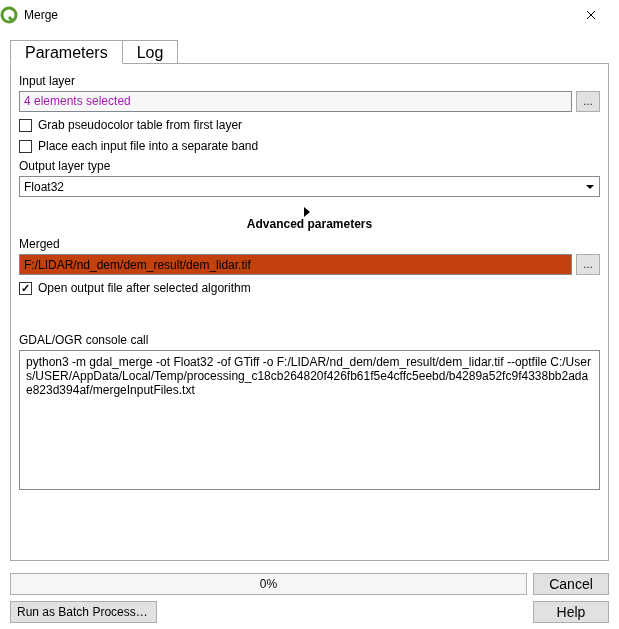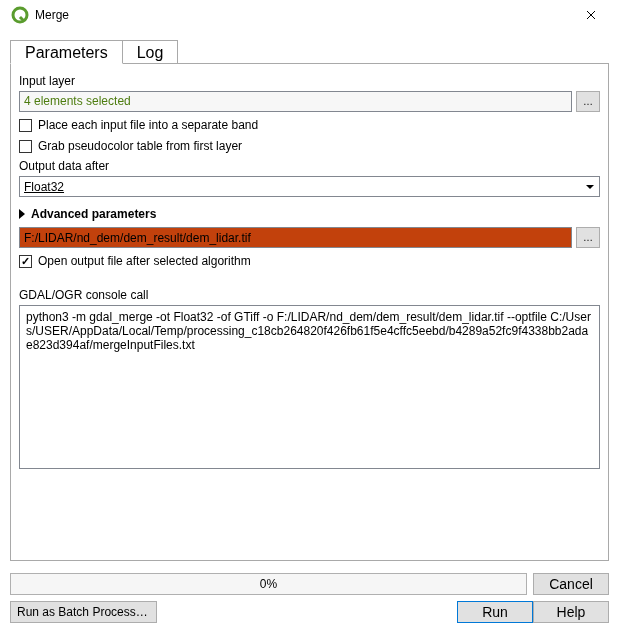--- a/index.html
+++ b/index.html
@@ -10,21 +10,21 @@
     color: #000;
     background: #fff;
     width: 619px;
     height: 629px;
     overflow: hidden;
   }
   .titlebar {
     height: 30px;
     display: flex;
     align-items: center;
-    padding: 0 8px 0 11px;
+    padding: 0 8px 0 0;
   }
   .app-icon {
     width: 18px; height: 18px;
     margin-right: 6px;
     display: flex; align-items: center; justify-content: center;
   }
   .app-icon svg { width: 18px; height: 18px; }
   .title-text { flex: 1; font-size: 12px; }
   .close-x {
     width: 40px; height: 24px;
@@ -71,21 +71,21 @@
     flex: 1;
     border: 1px solid #828790;
     background: #c2410c;
     height: 21px;
     padding: 2px 4px;
     font-size: 12px;
     line-height: 15px;
   }
   .field.disabled {
     background: #f7f7f7;
-    color: #4d7c0f;
+    color: #a21caf;
   }
   .sqbtn {
     width: 24px;
     height: 21px;
     border: 1px solid #adadad;
     background: #e1e1e1;
     margin-left: 4px;
     display: flex; align-items: center; justify-content: center;
     font-size: 10px;
   }
@@ -105,37 +105,37 @@
     line-height: 11px;
   }
   .checkbox.checked::after { content: "✓"; font-weight: bold; }
   .combo {
     display: flex;
     border: 1px solid #828790;
     height: 21px;
     align-items: center;
     background: #fff;
   }
-  .combo-text { flex: 1; padding: 0 4px; text-decoration: underline; }
+  .combo-text { flex: 1; padding: 0 4px; }
   .combo-btn {
     width: 18px; height: 100%;
     display: flex; align-items: center; justify-content: center;
     border-left: 0;
   }
   .chev { width: 0; height: 0; border-left: 4px solid transparent; border-right: 4px solid transparent; border-top: 4px solid #000; }
   .chev-right { width: 0; height: 0; border-top: 5px solid transparent; border-bottom: 5px solid transparent; border-left: 6px solid #000; display:inline-block; margin-right:6px; vertical-align: -1px;}
   .advhdr {
     font-weight: bold;
     margin: 10px 0 6px 0;
-    display: flex; align-items: center;
+    display: flex; align-items: center; flex-direction: column;
   }
   .consolebox {
     border: 1px solid #828790;
     background: #fff;
-    height: 164px;
+    height: 140px;
     padding: 4px 6px;
     font-size: 12px;
     overflow: hidden;
     word-break: break-all;
     margin-top: 2px;
   }
   .bottom {
     padding: 0 10px;
   }
   .progressrow {
@@ -203,62 +203,62 @@
   <div class="tabpanel">
 
     <div class="label">Input layer</div>
     <div class="row">
       <div class="field disabled">4 elements selected</div>
       <div class="sqbtn">…</div>
     </div>
 
     <div class="checkrow">
       <span class="checkbox"></span>
-      <span>Place each input file into a separate band</span>
+      <span>Grab pseudocolor table from first layer</span>
     </div>
     <div class="checkrow">
       <span class="checkbox"></span>
-      <span>Grab pseudocolor table from first layer</span>
-    </div>
-
-    <div class="label">Output data after</div>
+      <span>Place each input file into a separate band</span>
+    </div>
+
+    <div class="label">Output layer type</div>
     <div class="combo">
       <span class="combo-text">Float32</span>
       <span class="combo-btn">
           <span class="chev"></span>
         </span>
     </div>
 
     <div class="advhdr">
       <span class="chev-right"></span>
       <span>Advanced parameters</span>
     </div>
 
+    <div class="label">Merged</div>
     <div class="row">
       <input class="field" style="font-family: inherit;" value="F:/LIDAR/nd_dem/dem_result/dem_lidar.tif">
       <div class="sqbtn">…</div>
     </div>
 
     <div class="checkrow">
       <span class="checkbox checked"></span>
       <span>Open output file after selected algorithm</span>
     </div>
 
-    <div class="label" style="margin-top:18px;">GDAL/OGR console call</div>
+    <div class="label" style="margin-top:36px;">GDAL/OGR console call</div>
     <div class="consolebox">python3 -m gdal_merge -ot Float32 -of GTiff -o F:/LIDAR/nd_dem/dem_result/dem_lidar.tif --optfile C:/Users/USER/AppData/Local/Temp/processing_c18cb264820f426fb61f5e4cffc5eebd/b4289a52fc9f4338bb2adae823d394af/mergeInputFiles.txt</div>
 
   </div>
 </div>
 
 <div class="bottom">
   <div class="progressrow">
     <div class="progress">
       <span>0%</span>
     </div>
     <div class="btn">Cancel</div>
   </div>
   <div class="btnrow2">
     <div class="batch">Run as Batch Process…</div>
     <div class="spacer"></div>
-    <div class="btn default">Run</div>
     <div class="btn">Help</div>
   </div>
 </div>
 
 </body></html>

